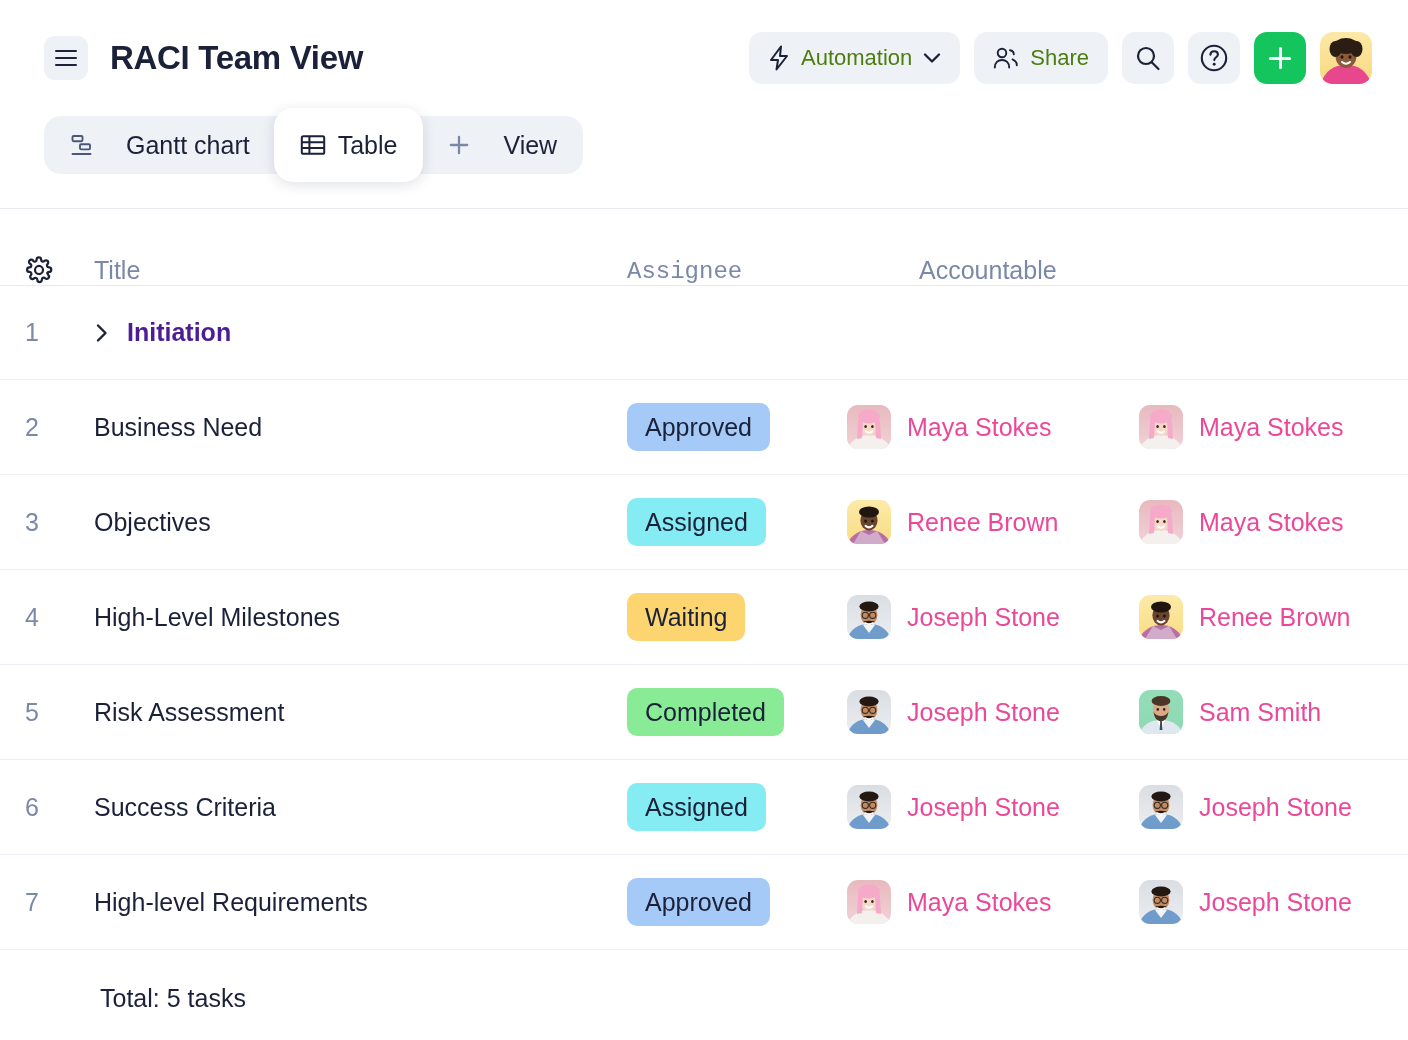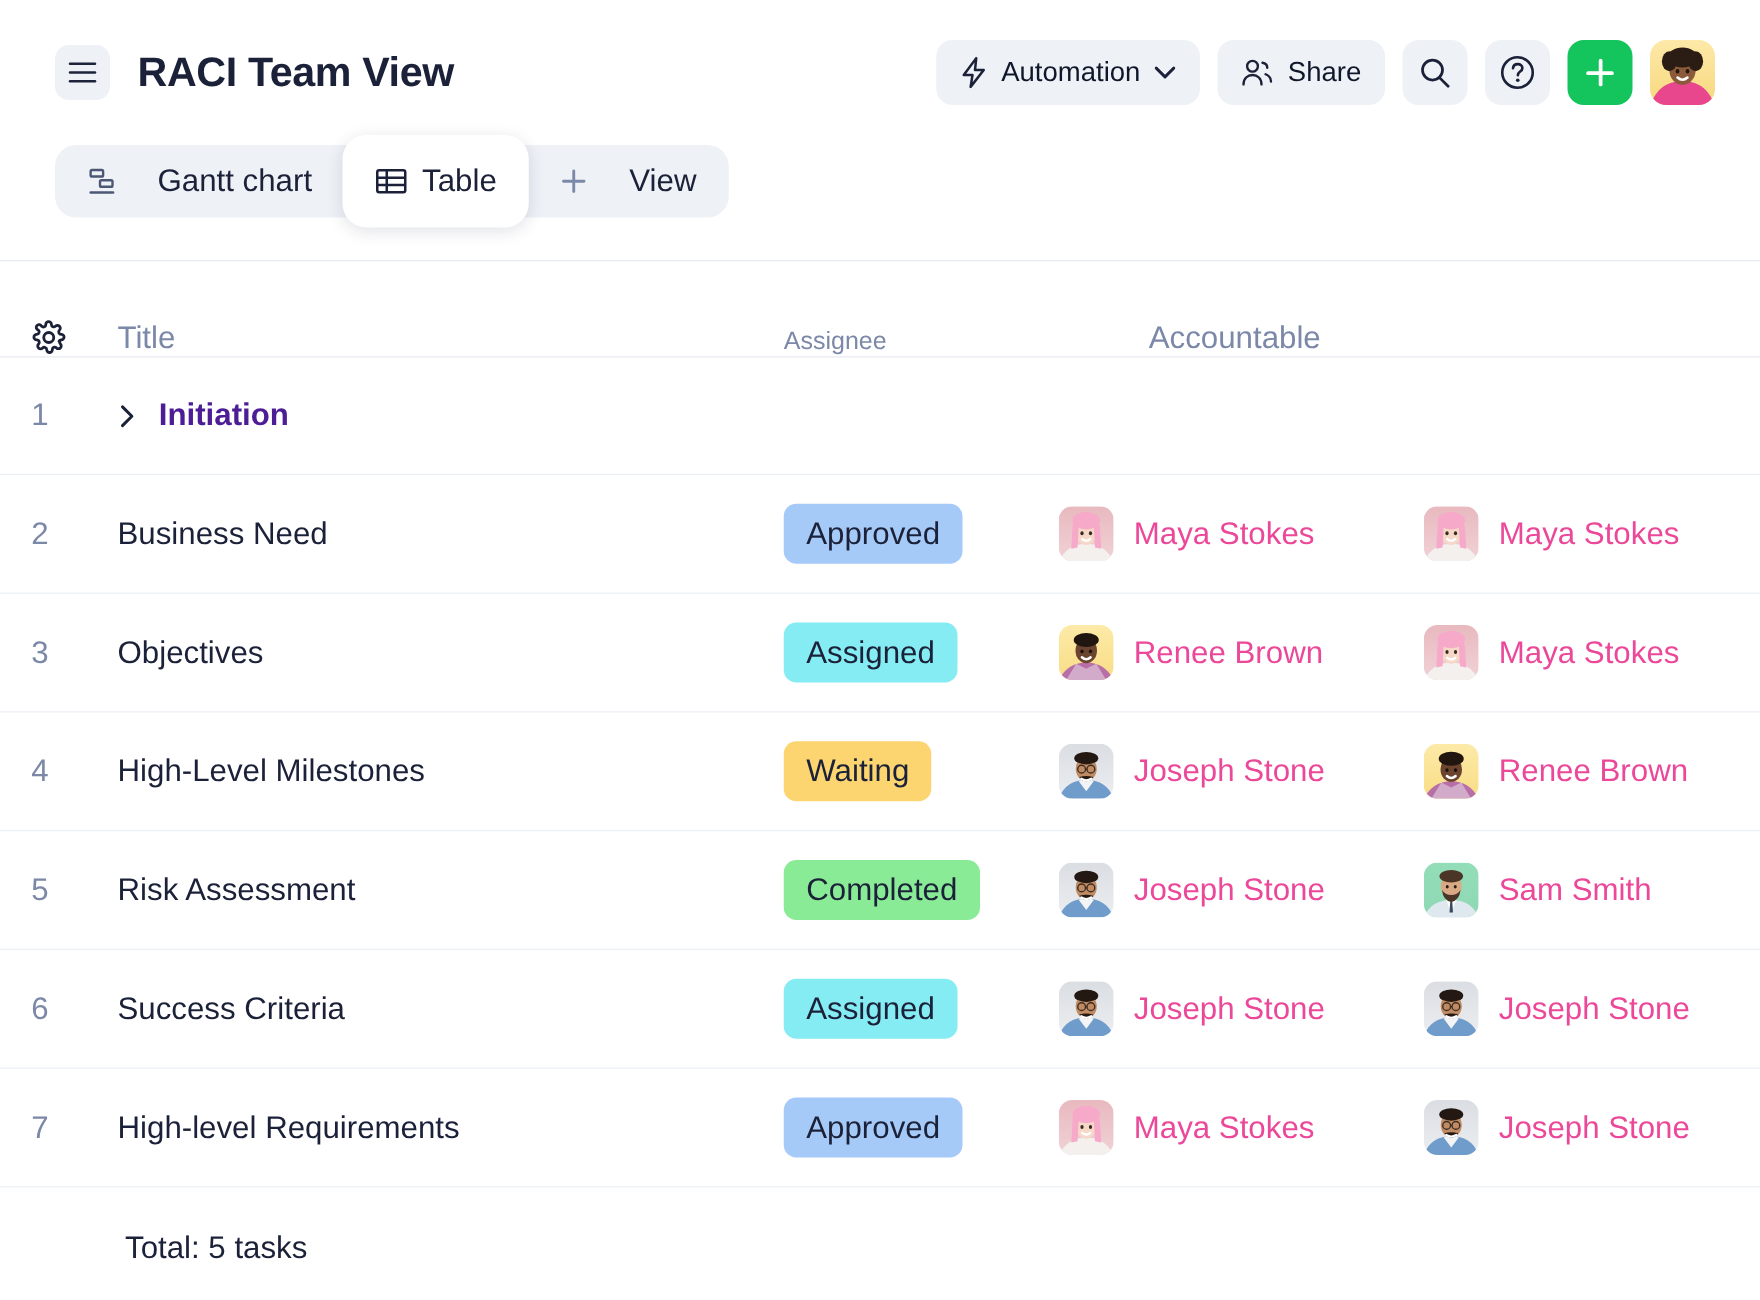--- a/index.html
+++ b/index.html
@@ -69,21 +69,21 @@
 
   .pill {
     height: 52px;
     border-radius: 13px;
     background: #eef1f6;
     display: flex;
     align-items: center;
     gap: 11px;
     padding: 0 19px;
     font-size: 22px;
-    color: #0f172a;
+    color: #4d7c0f;
     cursor: pointer;
     white-space: nowrap;
   }
 
   .icon-btn {
     width: 52px;
     height: 52px;
     border-radius: 13px;
     background: #eef1f6;
     display: flex;
@@ -190,21 +190,21 @@
     align-items: center;
   }
   .c-status { flex: 0 0 220px; width: 220px; }
   .c-assignee { flex: 0 0 292px; width: 292px; display: flex; align-items: center; gap: 16px; }
   .c-accountable { flex: 1 1 auto; display: flex; align-items: center; gap: 16px; }
 
   .trow.header .c-num { display: flex; align-items: center; padding-left: 24px; }
   .trow.header .c-title,
   .trow.header .c-status,
   .trow.header .c-accountable { color: #7b88a8; font-size: 25px; }
-  .trow.header .c-assignee { color: #7b88a8; font-size: 20px; display: block; }
+  .trow.header .c-assignee { color: #7b88a8; font-size: 24px; display: block; font-family: Liberation Mono, monospace; }
 
   .group-title {
     font-weight: 700;
     font-size: 25px;
     color: #4c1d95;
     display: flex;
     align-items: center;
     gap: 17px;
   }
 

